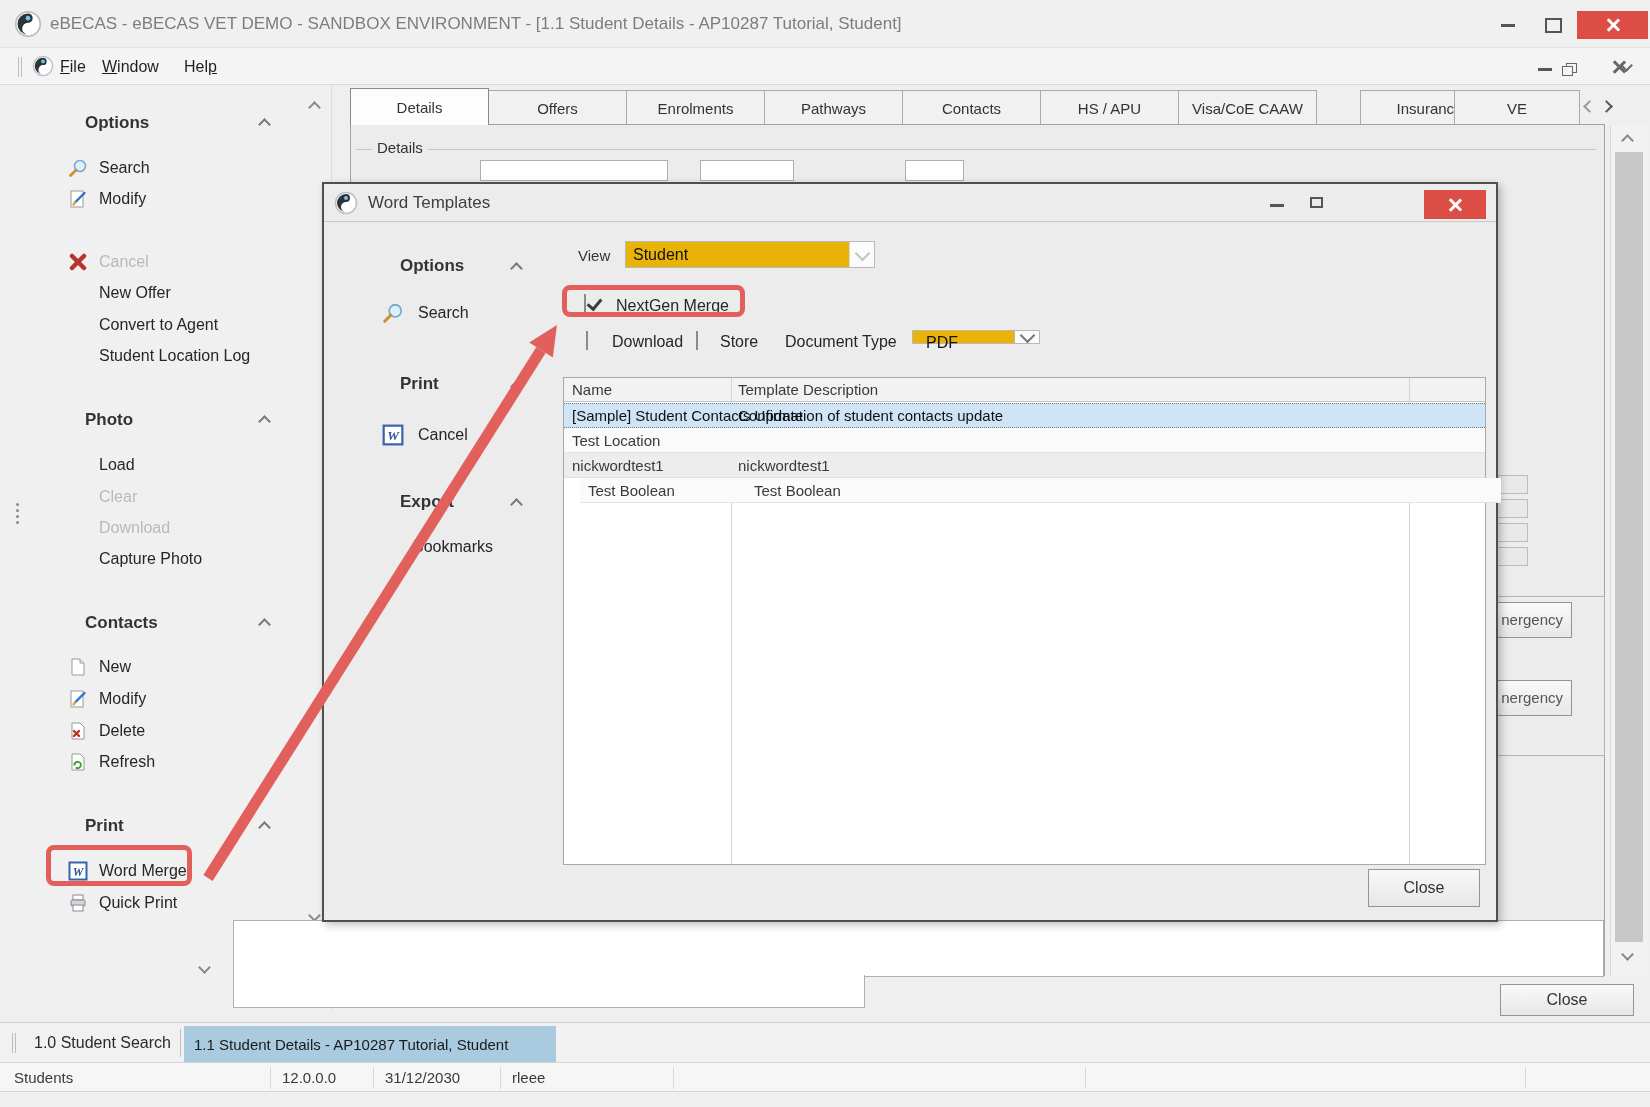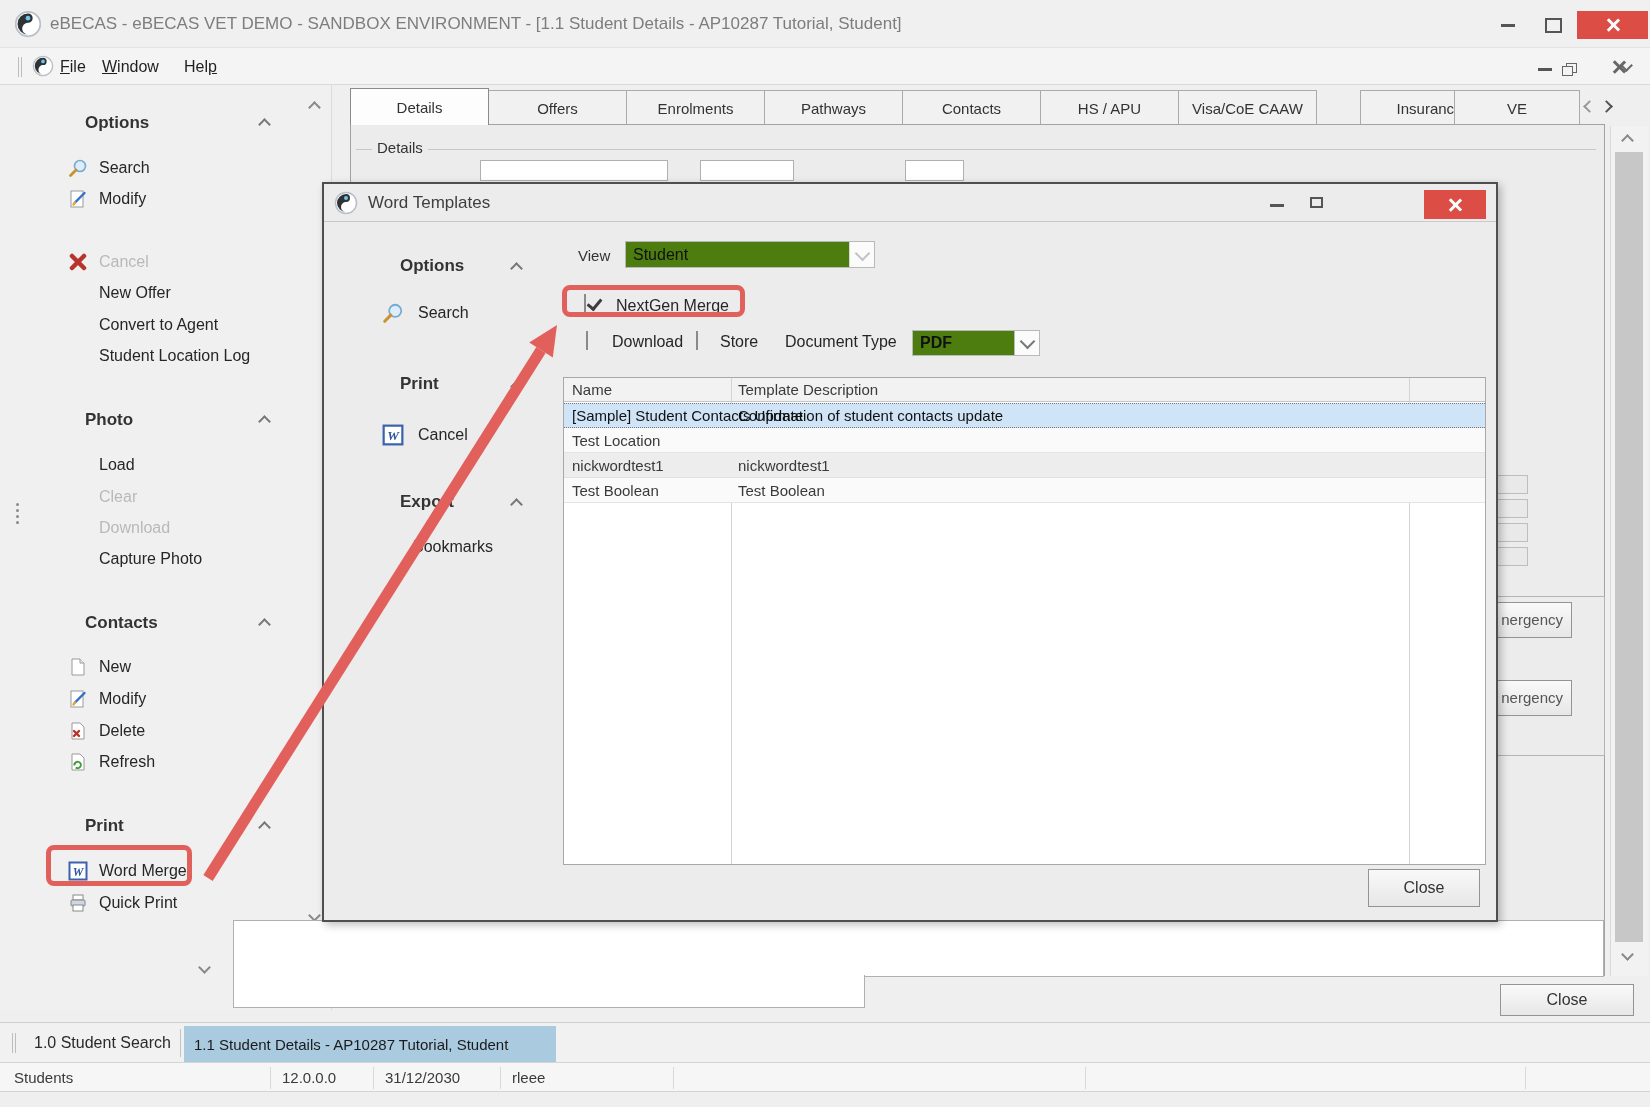--- a/index.html
+++ b/index.html
@@ -23,21 +23,21 @@
   .xmark::after{transform:rotate(-45deg);}
   .xmark.gray::before,.xmark.gray::after{background:#666;}
   .restore{position:relative;display:inline-block;width:15px;height:13px;}
   .restore::before{content:"";position:absolute;right:0;top:0;width:9px;height:8px;border:1.6px solid #666;}
   .restore::after{content:"";position:absolute;left:0;bottom:0;width:9px;height:8px;border:1.6px solid #666;background:#f4f4f4;}
   .grip{display:inline-block;width:4px;height:20px;border-left:1px solid #bdbdbd;border-right:1px solid #bdbdbd;}
   .btn{background:linear-gradient(#f9f9f9,#e7e7e7);border:1px solid #949494;color:#333;
        font-size:16px;text-align:center;cursor:default;}
   .tab{background:#f1f1f1;border:1px solid #aaa;border-bottom:none;font-size:15px;color:#333;
        display:flex;align-items:center;justify-content:center;}
-  .combo{background:#4d7c0f;border:1px solid #b9b9b9;font-size:16px;color:#111;}
+  .combo{background:#eab308;border:1px solid #b9b9b9;font-size:16px;color:#111;}
   .combo .arr{position:absolute;right:0;top:0;bottom:0;width:24px;border-left:1px solid #d9d9d9;
               display:flex;align-items:center;justify-content:center;background:#fbfbfb;}
   .checkbox{background:#fff;border:1px solid #8a8a8a;position:relative;}
   .checkbox.checked::after{content:"";position:absolute;left:5px;top:1px;width:6px;height:11px;
        border:solid #3c3c3c;border-width:0 3px 3px 0;transform:rotate(40deg);}
   .hlbox{border:5px solid #e2605c;border-radius:8px;z-index:30;}
   .cell{font-size:15px;color:#3a3a3a;}
   .dots{width:3px;height:3px;border-radius:50%;background:#8a8a8a;box-shadow:0 6px 0 #8a8a8a,0 12px 0 #8a8a8a,0 18px 0 #8a8a8a;}
   svg{display:block;}
 </style>
@@ -326,21 +326,21 @@
     
     <span class="abs checkbox checked" style="left:260px;top:111px;width:21px;height:21px;"></span>
     <span class="abs item" style="left:292px;top:113px;">NextGen Merge</span>
 
     
     <span class="abs checkbox" style="left:260px;top:148px;width:20px;height:20px;"></span>
     <span class="abs item" style="left:288px;top:149px;">Download</span>
     <span class="abs checkbox" style="left:368px;top:148px;width:20px;height:20px;"></span>
     <span class="abs item" style="left:396px;top:149px;">Store</span>
     <span class="abs item" style="left:461px;top:149px;">Document Type</span>
-    <div class="abs combo" style="left:588px;top:146px;width:128px;height:26px;line-height:24px;padding-left:7px;font-weight:bold;">
+    <div class="abs combo" style="left:588px;top:146px;width:128px;height:14px;line-height:24px;padding-left:13px;">
       <span>PDF</span>
       <span class="arr" style="border-left:1px solid #b9b9b9;">
           <span class="chv" style="margin-top:-3px;"></span>
         </span>
     </div>
 
     
     <div class="abs" style="left:239px;top:193px;width:923px;height:488px;background:#fff;border:1px solid #a8a8a8;">
       <div class="abs" style="left:0;top:0;width:921px;height:24px;background:#f2f2f2;border-bottom:1px solid #c3c3c3;">
         <span class="abs cell" style="left:8px;top:3px;">Name</span>
@@ -353,21 +353,21 @@
         <span class="abs cell" style="left:174px;top:3px;color:#111;">Confirmation of student contacts update</span>
       </div>
       <div class="abs" style="left:0;top:50px;width:921px;height:25px;background:#fafafa;border-bottom:1px solid #e4e4e4;">
         <span class="abs cell" style="left:8px;top:4px;">Test Location</span>
         <span class="abs cell" style="left:174px;top:4px;"></span>
       </div>
       <div class="abs" style="left:0;top:75px;width:921px;height:25px;background:#ededed;border-bottom:1px solid #e0e0e0;">
         <span class="abs cell" style="left:8px;top:4px;">nickwordtest1</span>
         <span class="abs cell" style="left:174px;top:4px;">nickwordtest1</span>
       </div>
-      <div class="abs" style="left:0;top:100px;width:921px;height:25px;background:#fafafa;border-bottom:1px solid #e4e4e4;">
+      <div class="abs" style="left:16px;top:100px;width:921px;height:25px;background:#fafafa;border-bottom:1px solid #e4e4e4;">
         <span class="abs cell" style="left:8px;top:4px;">Test Boolean</span>
         <span class="abs cell" style="left:174px;top:4px;">Test Boolean</span>
       </div>
     </div>
 
     
     <div class="abs btn" style="left:1044px;top:685px;width:112px;height:38px;line-height:36px;">Close</div>
   </div>
 
   <div class="abs hlbox" style="left:46px;top:845px;width:146px;height:41px;"></div>

